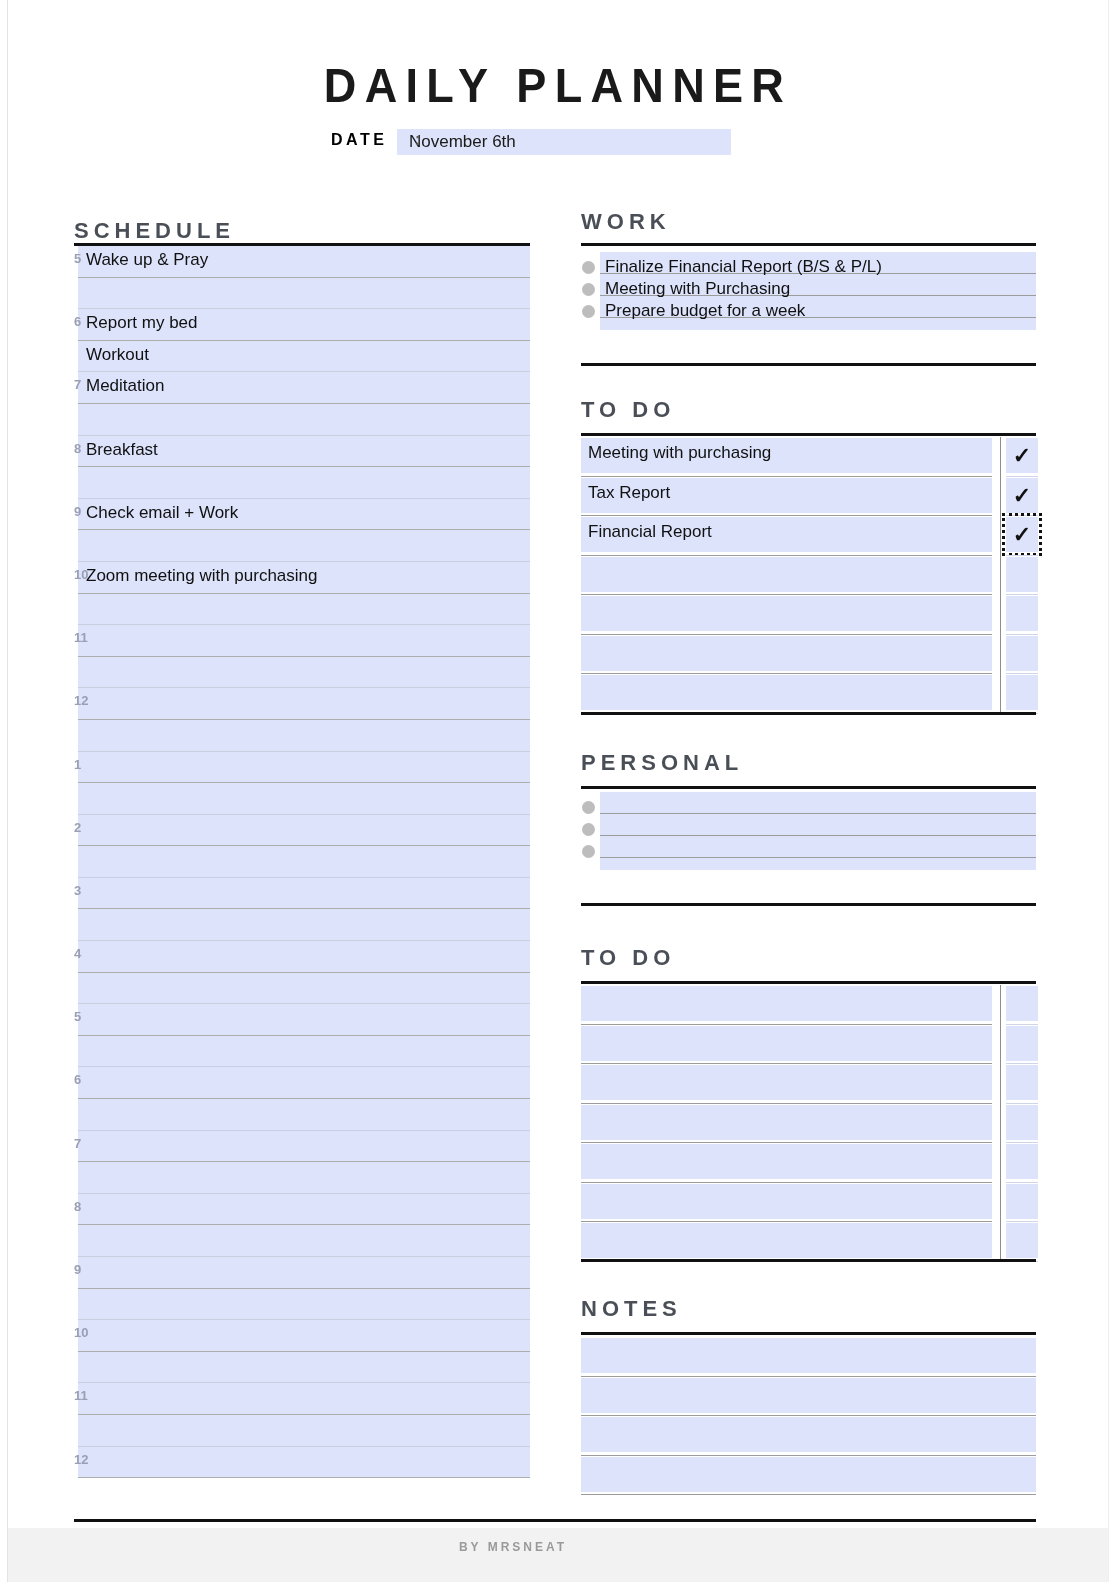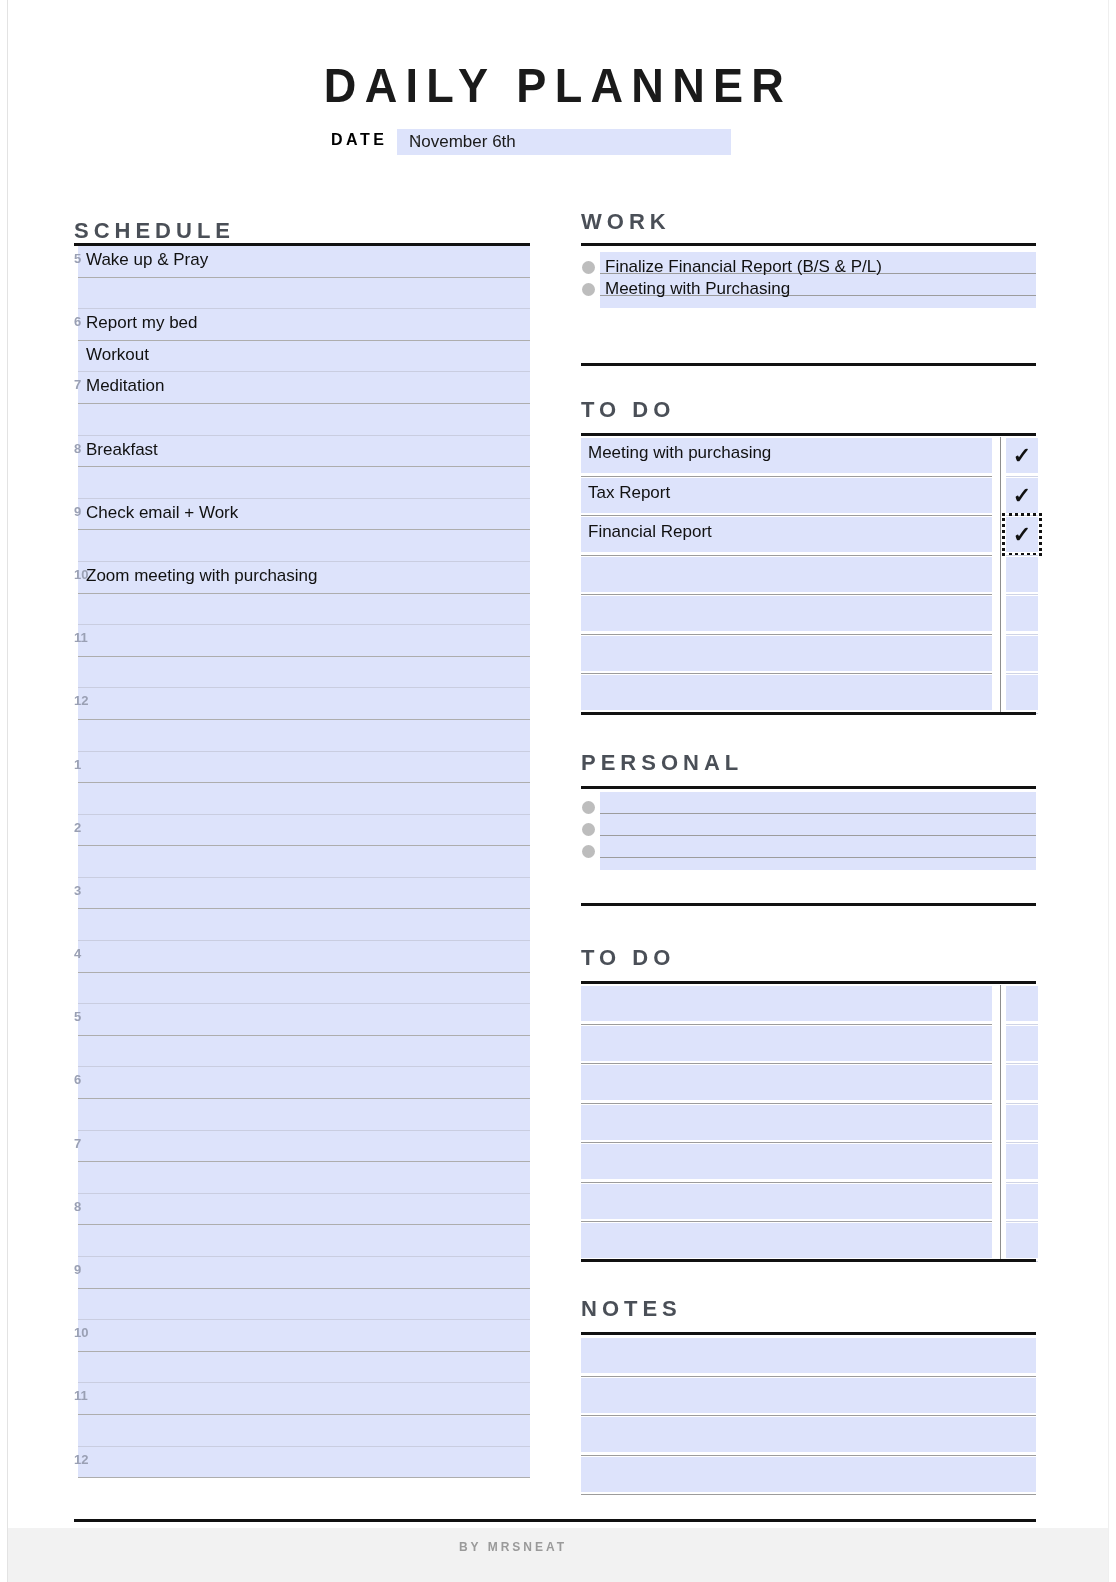--- a/index.html
+++ b/index.html
@@ -561,20 +561,26 @@
         <div class="fill"></div>
         <div class="txt">Finalize Financial Report (B/S &amp; P/L)</div>
         <div class="sep"></div>
       </div>
       <div class="bullet-row">
         <div class="dot"></div>
         <div class="fill"></div>
         <div class="txt">Meeting with Purchasing</div>
         <div class="sep"></div>
       </div>
+      <div class="bullet-row">
+        <div class="dot"></div>
+        <div class="fill"></div>
+        <div class="txt">Prepare budget for a week</div>
+        <div class="sep"></div>
+      </div>
     </div>
   <div class="rule-thick-bot" id="work-rule-bot" style="left:581px; top:363px; width:455px;"></div>
 
   <div class="sec-head" id="todo1-head" style="left:581px; top:397px;">TO DO</div>
   <div class="rule-thick" id="todo1-rule" style="left:581px; top:433px; width:455px;"></div>
   <div class="col-r" id="todo1-rows" style="top:437px;">
       <div class="todo-row">
         <div class="fill"></div>
         <div class="txt">Meeting with purchasing</div>
         <div class="sep"></div>

